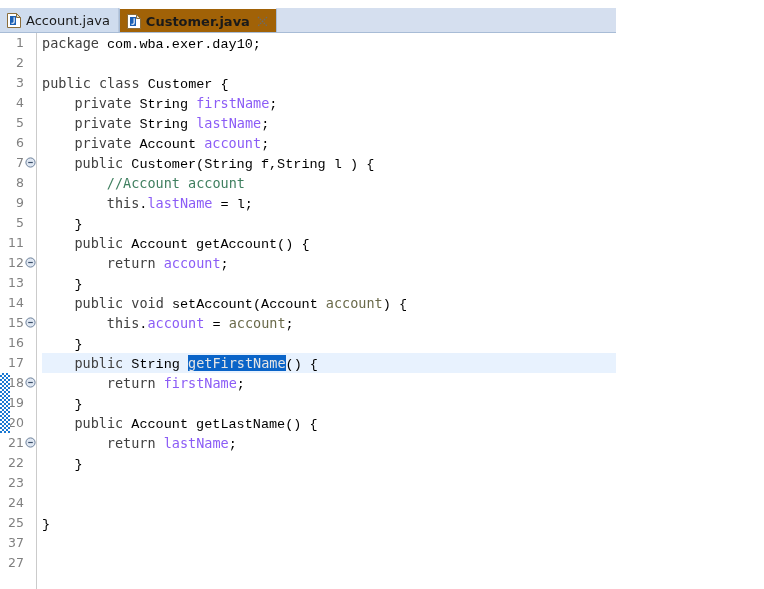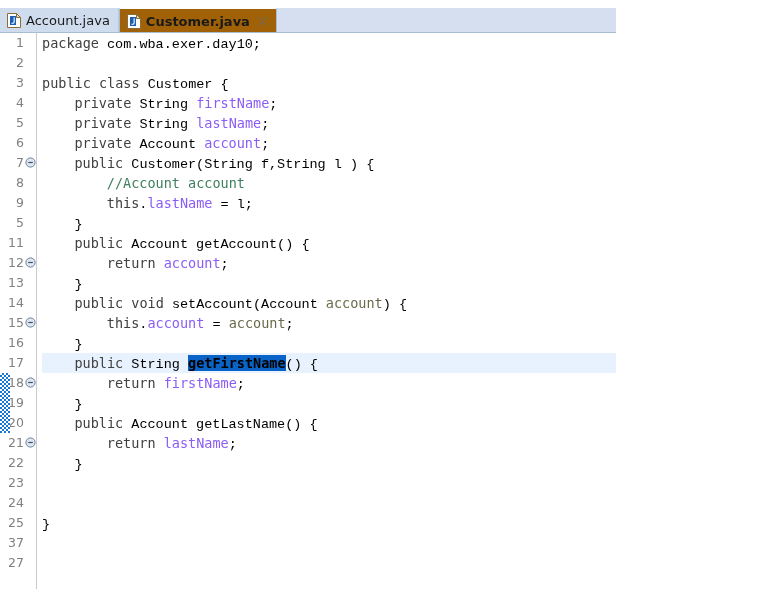--- a/index.html
+++ b/index.html
@@ -156,21 +156,21 @@
   .cl.current {
     background: #e8f2fe;
   }
 
   
   .kw  { color: #404040; font-weight: normal; }
   .fld { color: #8b5cf6; }
   .par { color: #6a6a4a; }
   .cmt { color: #3f7f5f; }
   .pl  { color: #000000; font-family: Liberation Mono, monospace; }
-  .sel { background: #0a64c8; color: #000000; font-weight: bold; }
+  .sel { background: #0a64c8; color: #e5e5e5; }
 </style>
 </head>
 <body>
 
 <div id="app">
 
   <div class="tabbar" id="tabbar">
       <div class="tab inactive-first">
         <span class="jicon">
           <svg width="14" height="15" viewBox="0 0 14 15">

